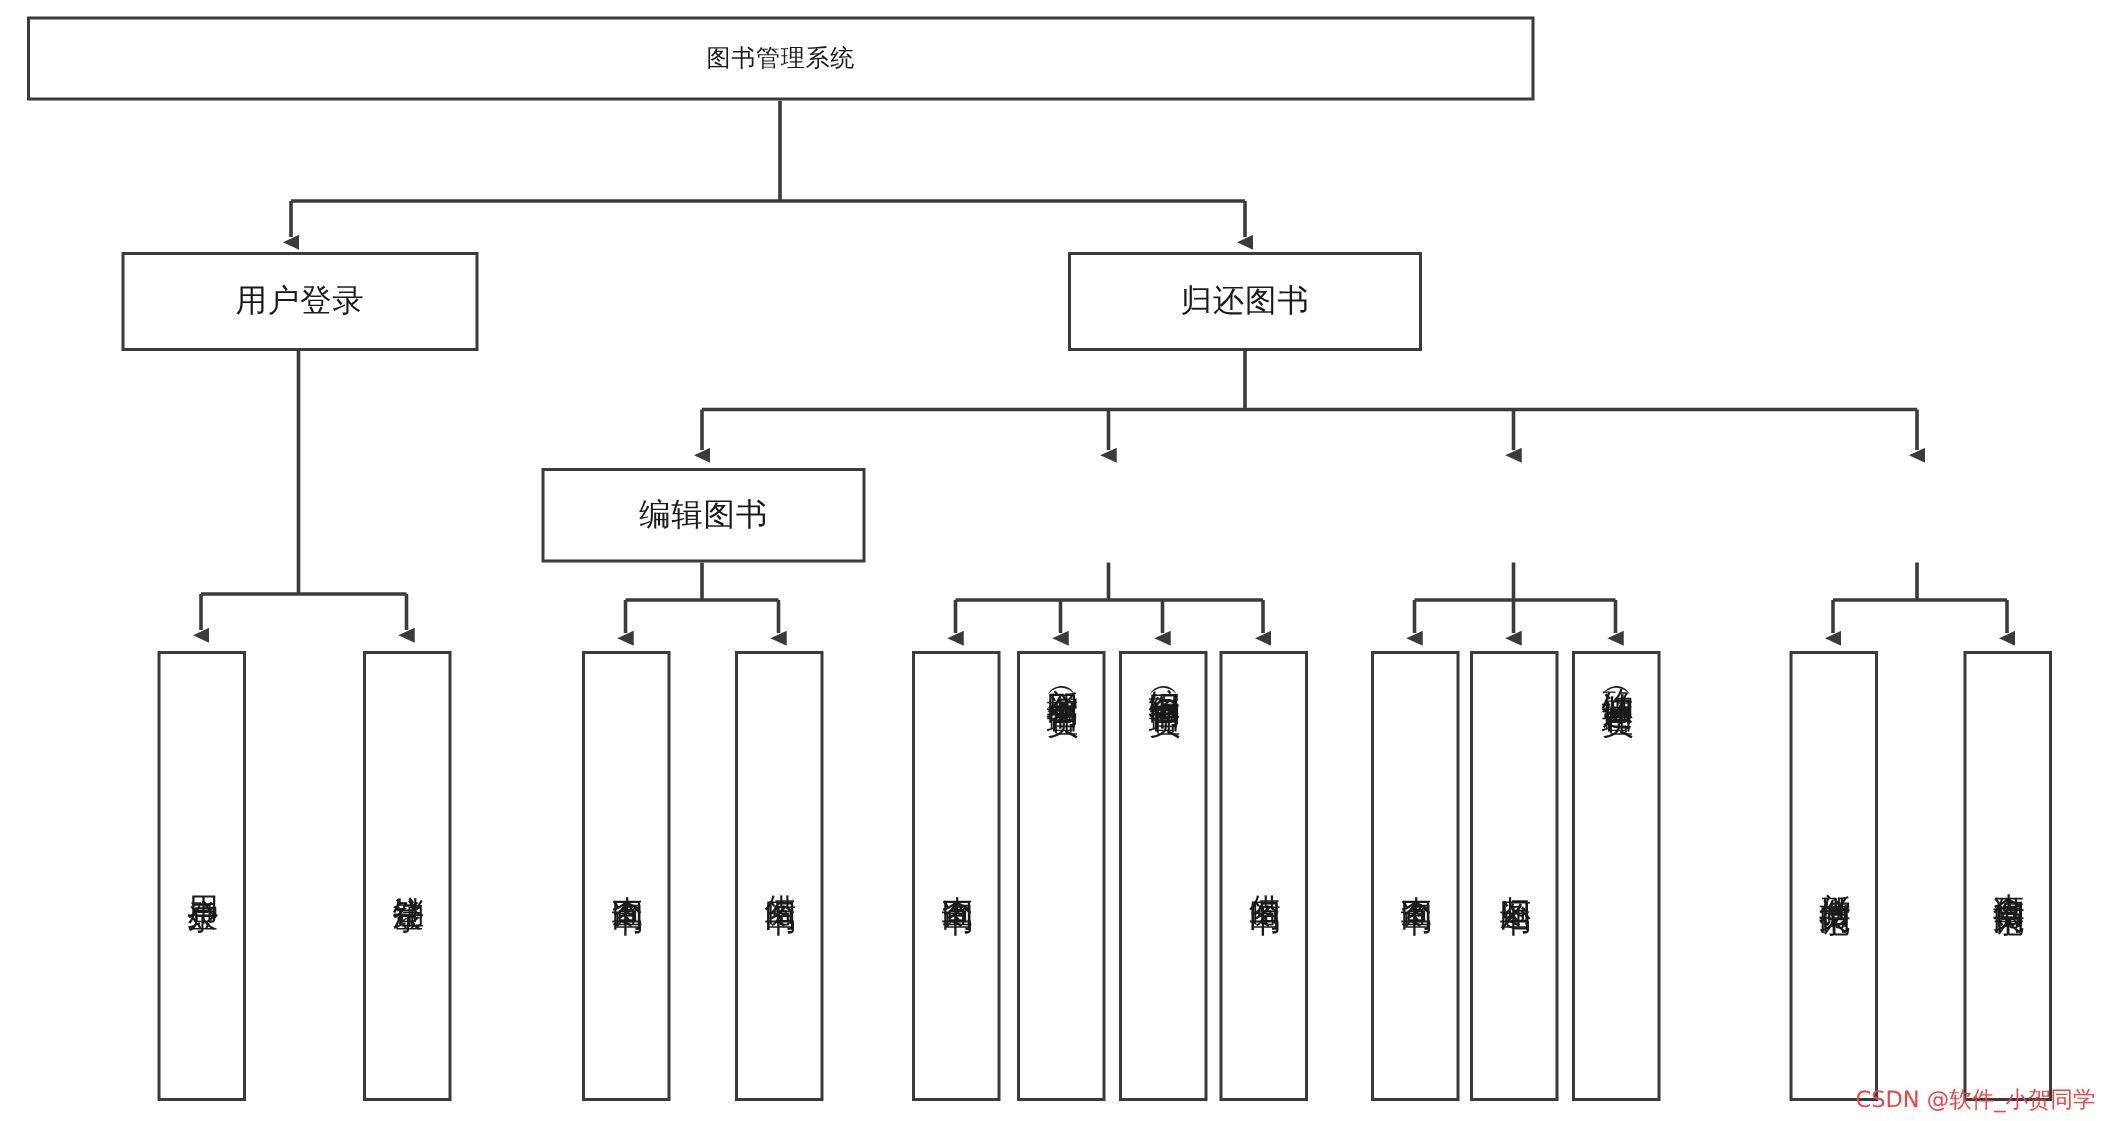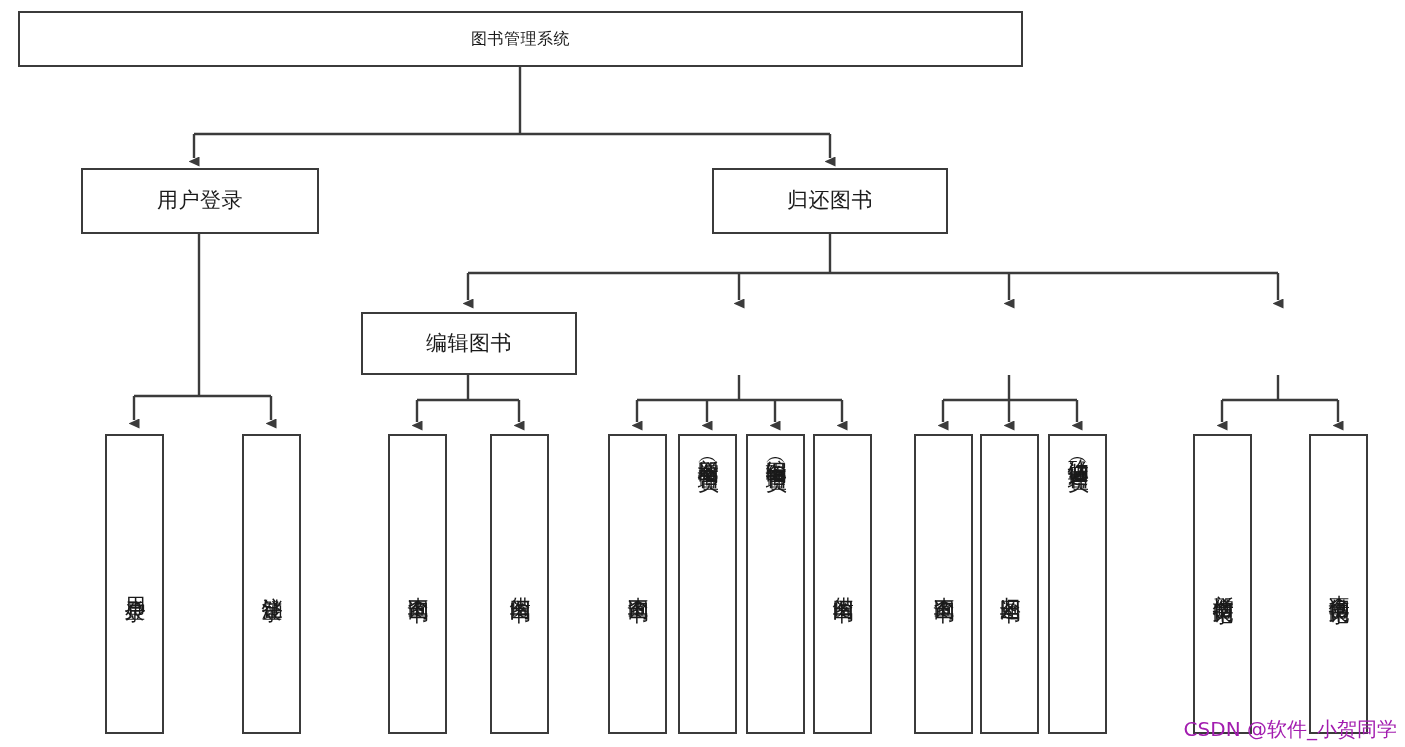--- a/index.html
+++ b/index.html
@@ -66,22 +66,22 @@
     white-space: nowrap;
   }
   .node.vert.centered {
     align-items: center;
     padding-top: 0;
   }
   .watermark {
     position: absolute;
     right: 8px;
     bottom: 4px;
-    font-size: 20px;
-    color: #a21caf;
+    font-size: 15px;
+    color: #ef4444;
     white-space: nowrap;
     z-index: 5;
     font-family: "DejaVu Sans", "Liberation Sans", sans-serif;
   }
 </style>
 </head>
 <body>
 
 <div id="diagram-root">
 

